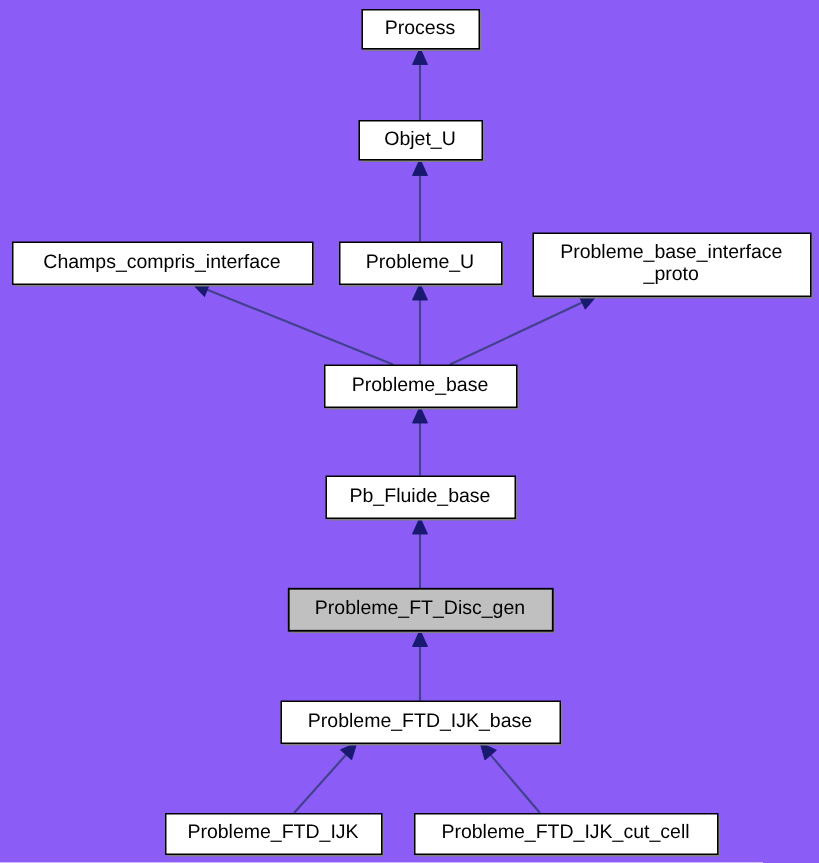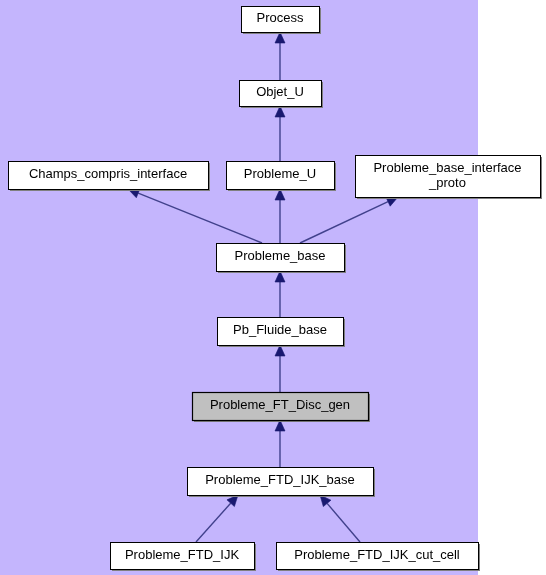--- a/index.html
+++ b/index.html
@@ -9,23 +9,23 @@
     background: #ffffff;
   }
   body {
     width: 546px;
     height: 575px;
     overflow: hidden;
     font-family: "Liberation Sans", "DejaVu Sans", sans-serif;
   }
   #diagram-root {
     position: relative;
-    width: 478px;
+    width: 546px;
     height: 575px;
-    background: #c4b5fd;
+    background: #8b5cf6;
   }
   svg.graph {
     display: block;
     width: 546px;
     height: 575px;
   }
   .node-box {
     fill: #ffffff;
     stroke: #000000;
     stroke-width: 1px;

